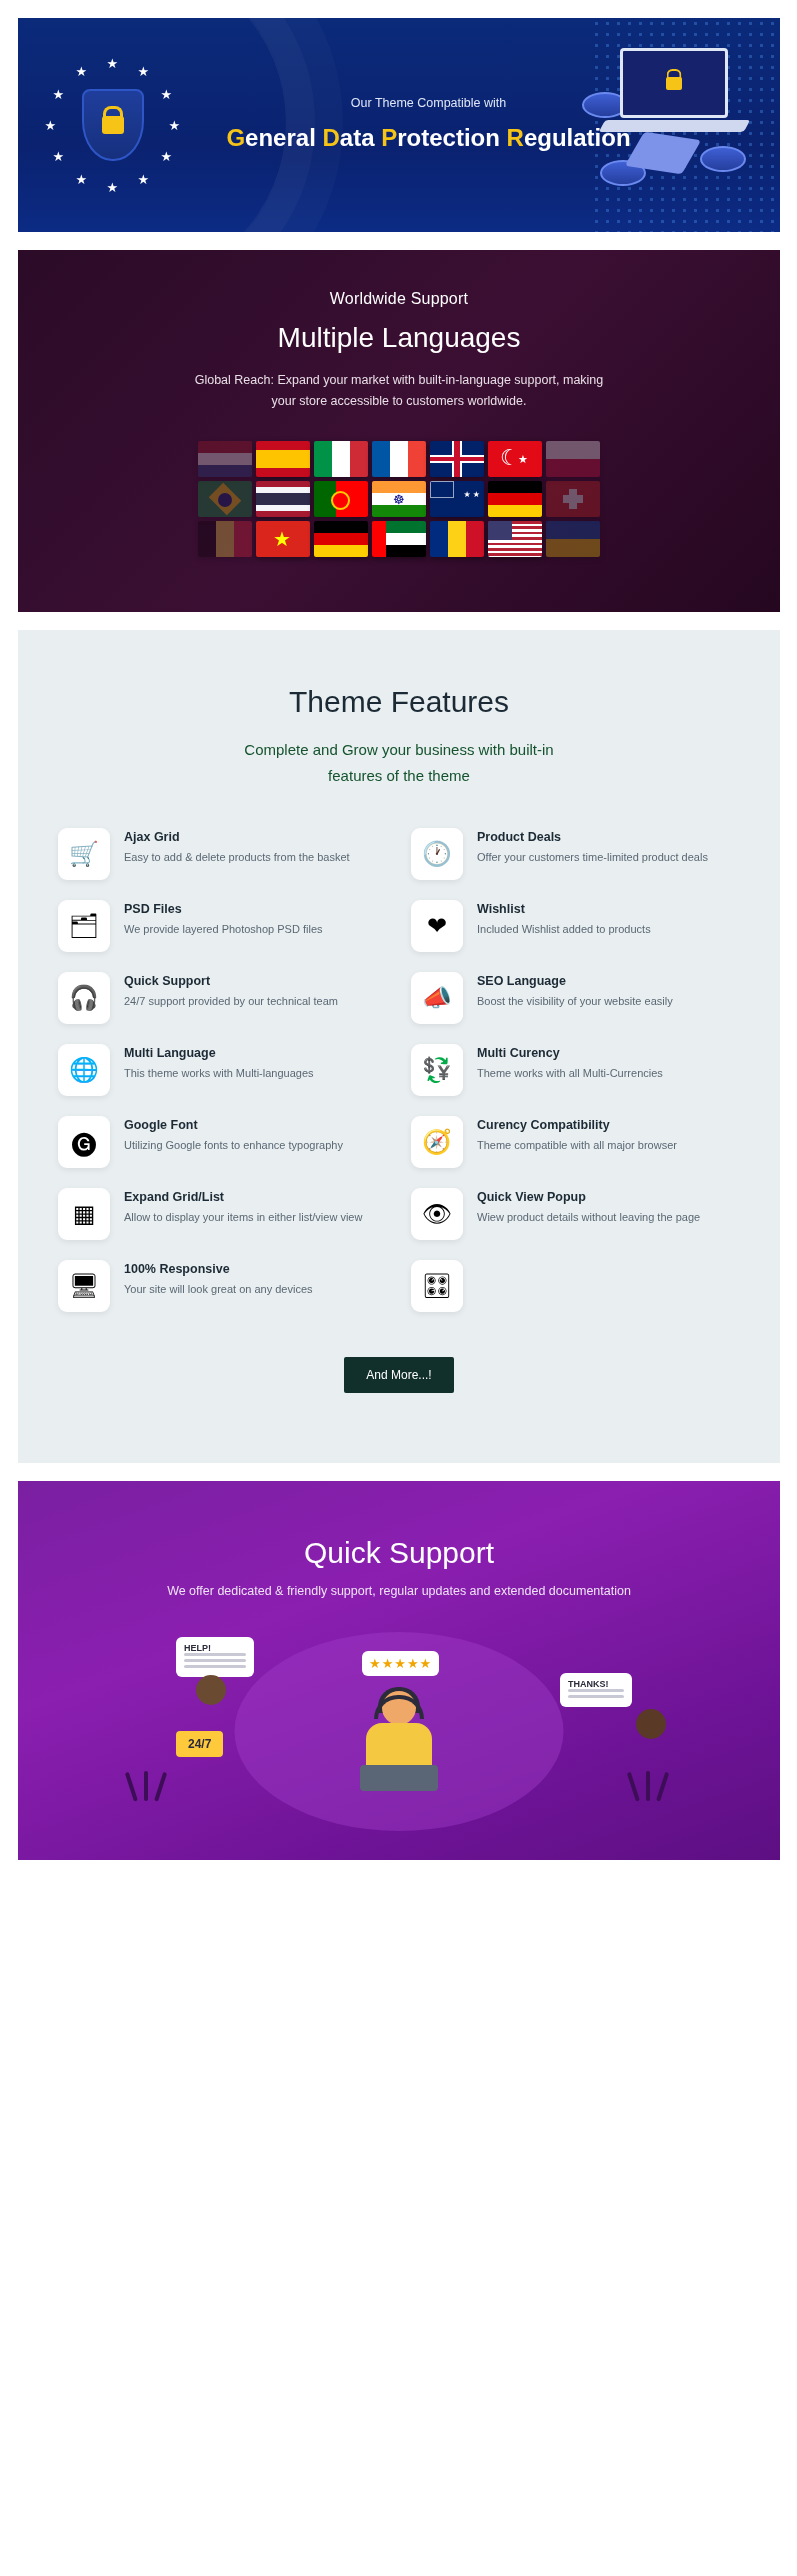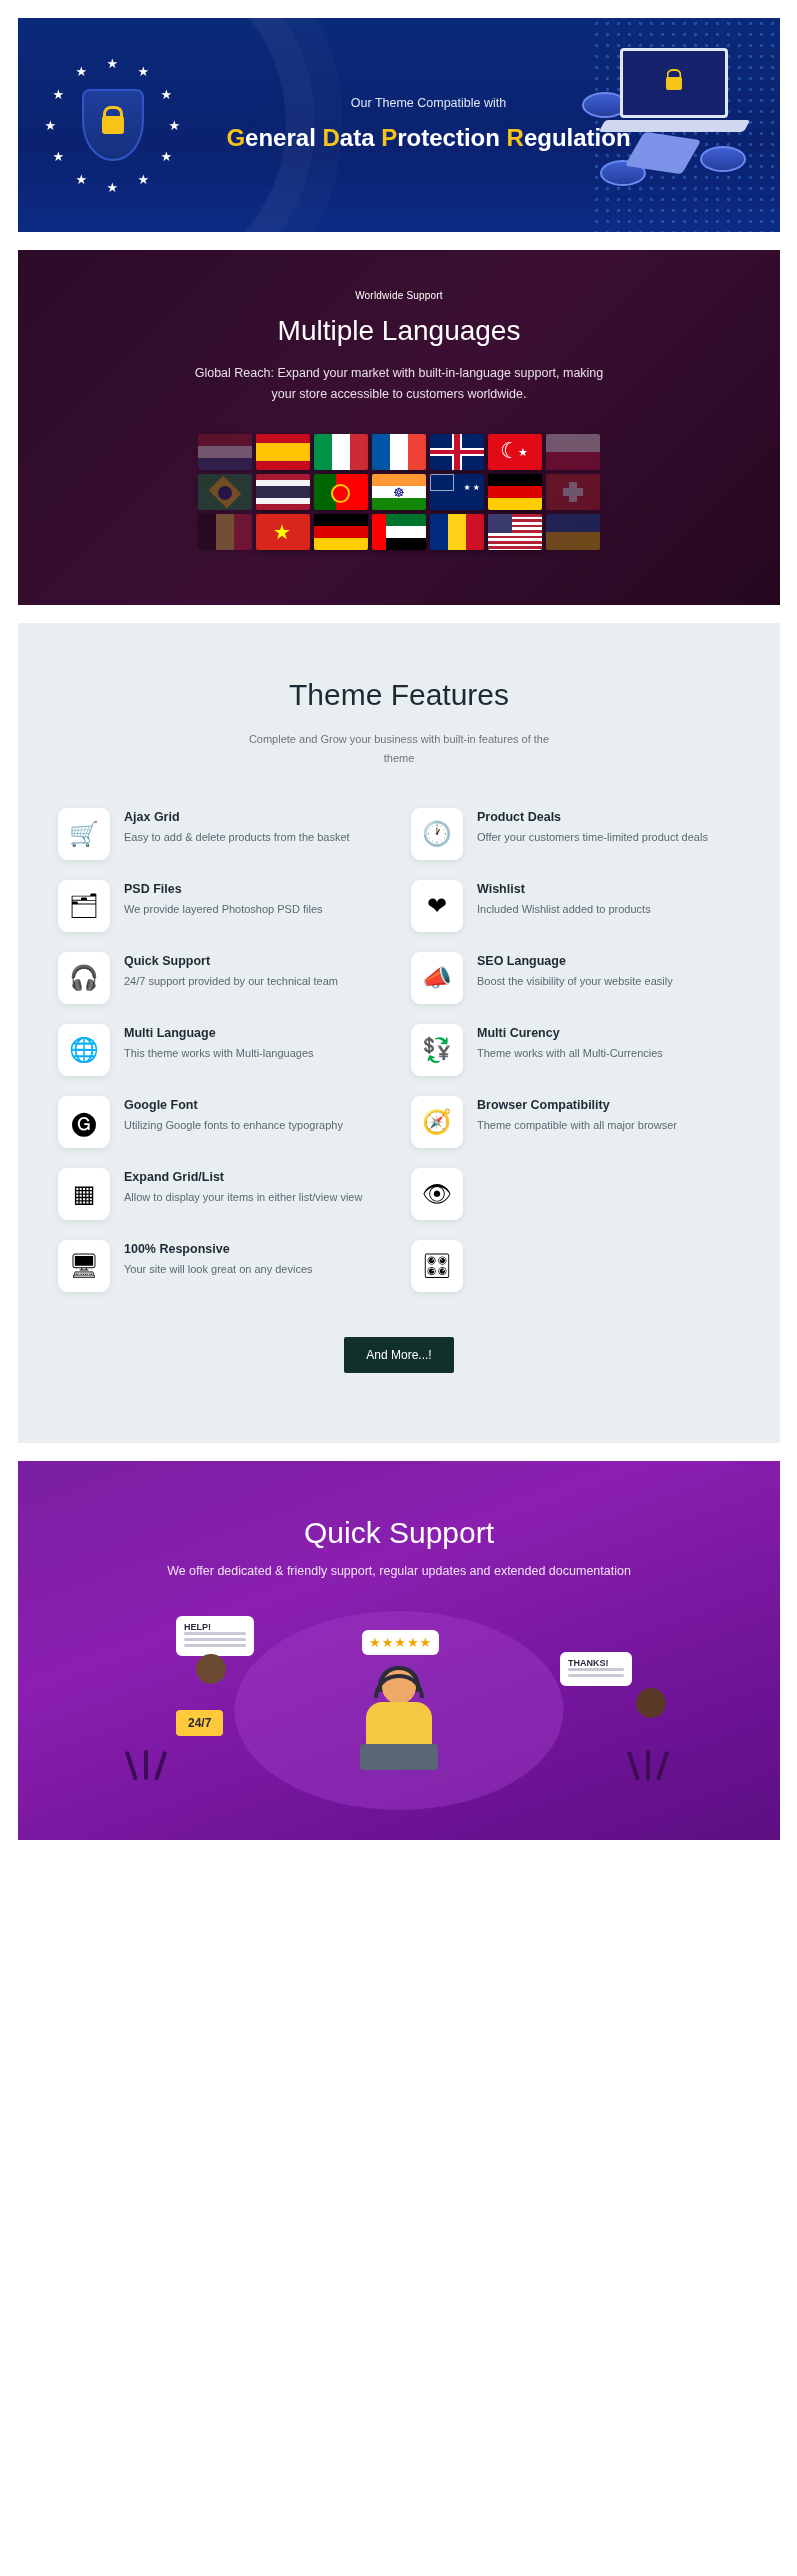--- a/index.html
+++ b/index.html
@@ -95,21 +95,21 @@
 
   
   .languages {
     margin: 18px 18px 0 18px;
     background: linear-gradient(135deg, #2b0b27 0%, #3b0f33 50%, #250720 100%);
     padding: 40px 30px 55px 30px;
     text-align: center;
     position: relative;
     overflow: hidden;
   }
-  .lang-sub { color: #ffffff; font-size: 10px; letter-spacing: 0.2px; }
+  .lang-sub { color: #ffffff; font-size: 16px; letter-spacing: 0.2px; }
   .lang-title { color: #ffffff; font-size: 28px; font-weight: 400; margin: 14px 0 16px; }
   .lang-desc { color: #e9dfe7; font-size: 12.5px; line-height: 1.65; max-width: 419px; margin: 0 auto; }
   .flags { margin-top: 30px; display: flex; flex-direction: column; align-items: center; gap: 4px; }
   .flag-row { display: flex; gap: 4px; }
   .flag {
     width: 54px; height: 36px; border-radius: 2px; overflow: hidden; position: relative;
     box-shadow: 0 2px 6px rgba(0,0,0,.45);
   }
   .flag.fade-l, .flag.fade-r { opacity: .30; }
   .v3 { background: linear-gradient(to right, var(--a) 33.33%, var(--b) 33.33%, var(--b) 66.66%, var(--c) 66.66%); }
@@ -161,21 +161,21 @@
   .ua { --a:#0057B7; --b:#FFD700; }
 
   
   .features {
     margin: 18px 18px 0 18px;
     background: #e9eef1;
     padding: 55px 40px 70px 40px;
     text-align: center;
   }
   .feat-title { font-size: 30px; color: #1b2a34; font-weight: 400; }
-  .feat-desc { margin: 18px auto 0; font-size: 11px; color: #737373; line-height: 1.7; max-width: 329px; }
+  .feat-desc { margin: 18px auto 0; font-size: 15px; color: #14532d; line-height: 1.7; max-width: 329px; }
   .feat-grid {
     margin-top: 40px;
     display: grid;
     grid-template-columns: 1fr 1fr;
     column-gap: 24px;
     row-gap: 20px;
     text-align: left;
   }
   .feat-item { display: flex; align-items: flex-start; gap: 14px; }
   .feat-icon {
@@ -388,33 +388,37 @@
         <div class="feat-item">
           <div class="feat-icon">🅖</div>
           <div class="feat-txt">
             <div class="feat-name">Google Font</div>
             <div class="feat-sub">Utilizing Google fonts to enhance typography</div>
           </div>
         </div>
         <div class="feat-item">
           <div class="feat-icon">🧭</div>
           <div class="feat-txt">
-            <div class="feat-name">Browser Compatibility</div>
+            <div class="feat-name">Curency Compatibility</div>
             <div class="feat-sub">Theme compatible with all major browser</div>
           </div>
         </div>
         <div class="feat-item">
           <div class="feat-icon">▦</div>
           <div class="feat-txt">
             <div class="feat-name">Expand Grid/List</div>
             <div class="feat-sub">Allow to display your items in either list/view view</div>
           </div>
         </div>
         <div class="feat-item">
           <div class="feat-icon">👁</div>
+          <div class="feat-txt">
+            <div class="feat-name">Quick View Popup</div>
+            <div class="feat-sub">Wiew product details without leaving the page</div>
+          </div>
         </div>
         <div class="feat-item">
           <div class="feat-icon">🖥</div>
           <div class="feat-txt">
             <div class="feat-name">100% Responsive</div>
             <div class="feat-sub">Your site will look great on any devices</div>
           </div>
         </div>
         <div class="feat-item">
           <div class="feat-icon">🎛</div>

